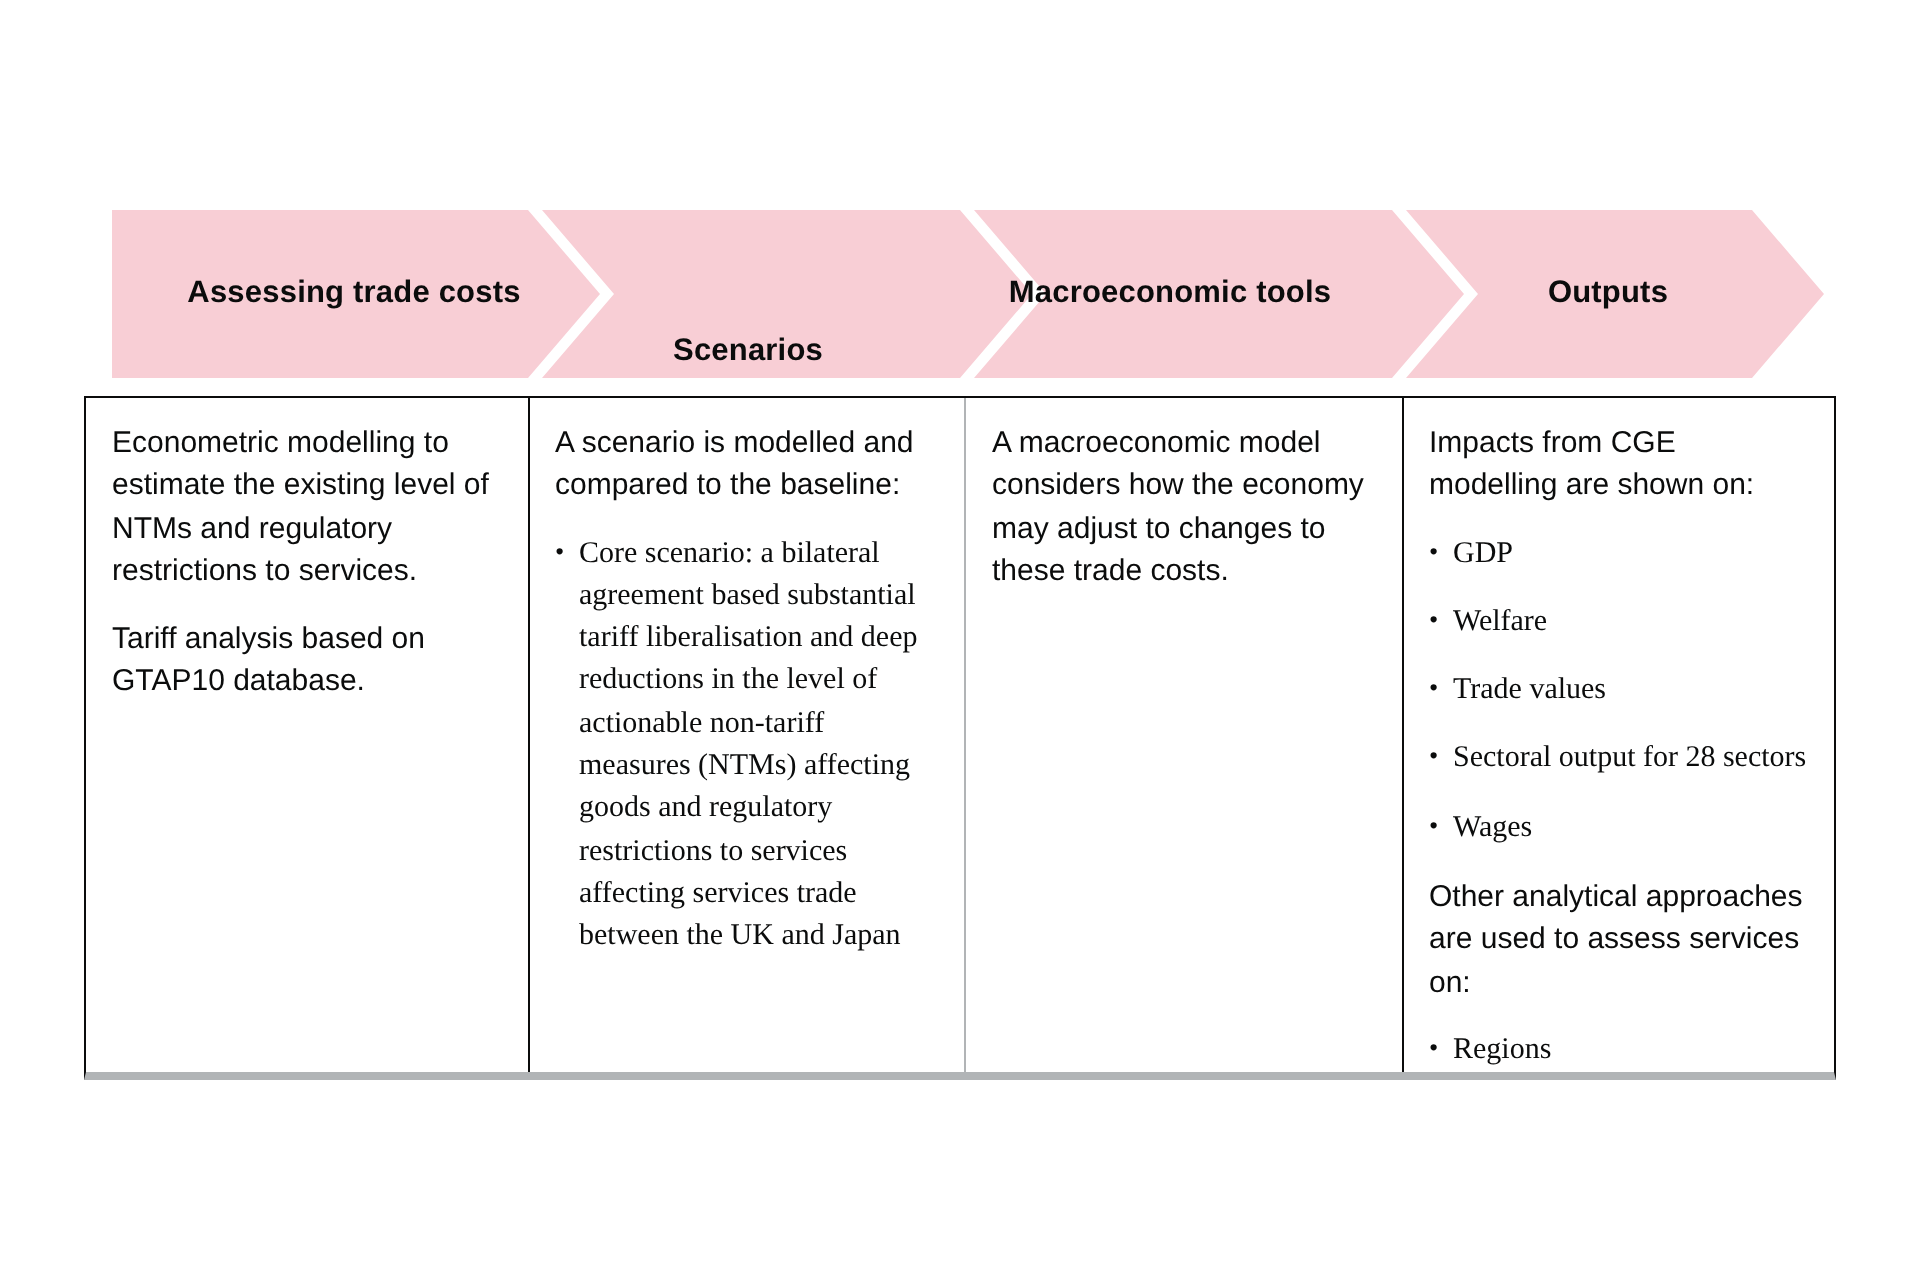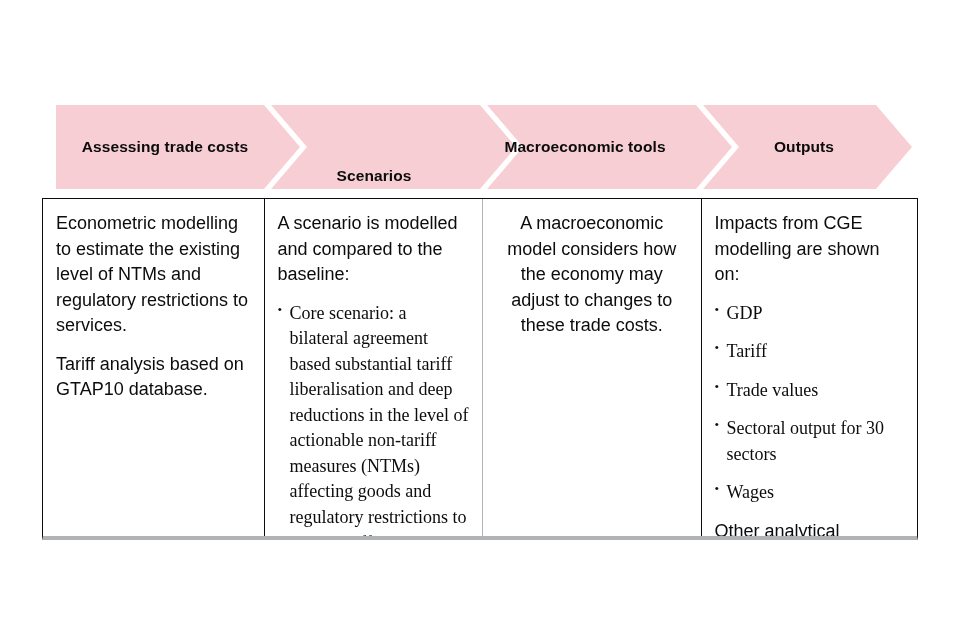--- a/index.html
+++ b/index.html
@@ -42,21 +42,21 @@
     justify-content: center;
     text-align: center;
     font-size: 15.5px;
     font-weight: bold;
     line-height: 1.18;
     color: #0b0c0c;
     height: 84px;
     top: 0;
     letter-spacing: 0.1px;
   }
-  .stage-1 { left: 0px;   width: 218px; text-align: right; }
+  .stage-1 { left: 12px;   width: 218px; text-align: right; }
   .stage-2 { left: 218px; width: 200px; margin-top: 29px; }
   .stage-3 { left: 430px; width: 198px; }
   .stage-4 { left: 648px; width: 200px; }
 
   
   #table {
     position: absolute;
     left: 42px;
     top: 198px;
     width: 876px;
@@ -65,27 +65,27 @@
     border-top: 1.4px solid #0b0c0c;
     border-left: 1.4px solid #0b0c0c;
     border-right: 1.4px solid #0b0c0c;
     border-bottom: 4px solid #b1b4b6;
     display: flex;
     background: #ffffff;
   }
   .col {
     box-sizing: border-box;
     padding: 12px 13px 10px 13px;
-    font-size: 18px;
+    font-size: 15px;
     line-height: 1.42;
     overflow: hidden;
   }
   .col-1 { width: 221px; }
   .col-2 { width: 219px; border-left: 1.3px solid #0b0c0c; }
-  .col-3 { width: 219px; border-left: 1.3px solid #b1b4b6; text-align: center; }
+  .col-3 { width: 219px; border-left: 1.3px solid #b1b4b6; }
   .col-4 { width: 217px; border-left: 1.3px solid #0b0c0c; }
 
   .para {
     margin: 0 0 13px 0;
   }
   .para:last-child { margin-bottom: 0; }
 
   ul.bullets {
     list-style: none;
     margin: 0 0 13px 0;
@@ -142,23 +142,23 @@
           <li>Core scenario: a bilateral agreement based substantial tariff liberalisation and deep reductions in the level of actionable non-tariff measures (NTMs) affecting goods and regulatory restrictions to services affecting services trade between the UK and Japan</li>
         </ul>
       </div>
     <div class="col col-3">
         <p class="para">A macroeconomic model considers how the economy may adjust to changes to these trade costs.</p>
       </div>
     <div class="col col-4">
         <p class="para">Impacts from CGE modelling are shown on:</p>
         <ul class="bullets">
           <li>GDP</li>
-          <li>Tariff</li>
+          <li>Welfare</li>
           <li>Trade values</li>
-          <li>Sectoral output for 30 sectors</li>
+          <li>Sectoral output for 28 sectors</li>
           <li>Wages</li>
         </ul>
         <p class="para">Other analytical approaches are used to assess services on:</p>
         <ul class="bullets">
           <li>Regions</li>
           <li>SMEs</li>
           <li>Protected groups</li>
         </ul>
       </div>
   </div>

